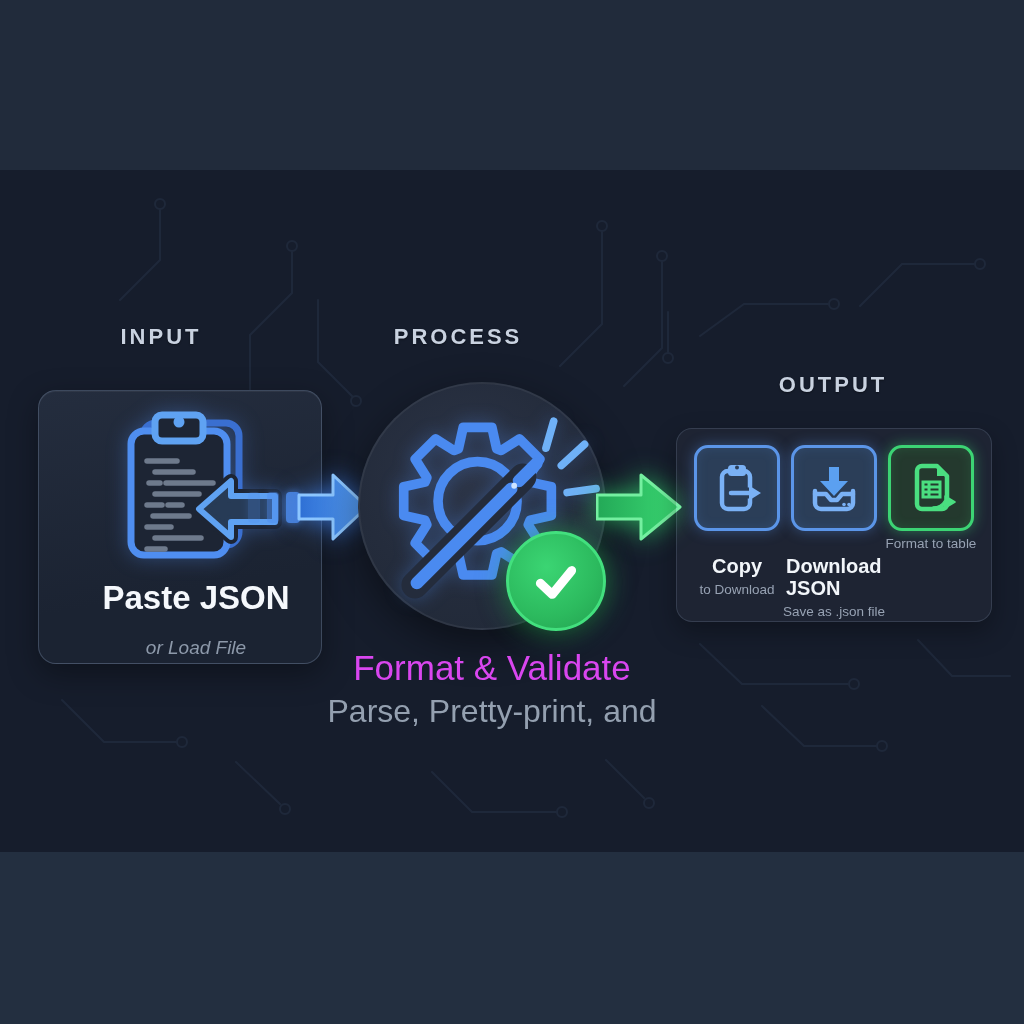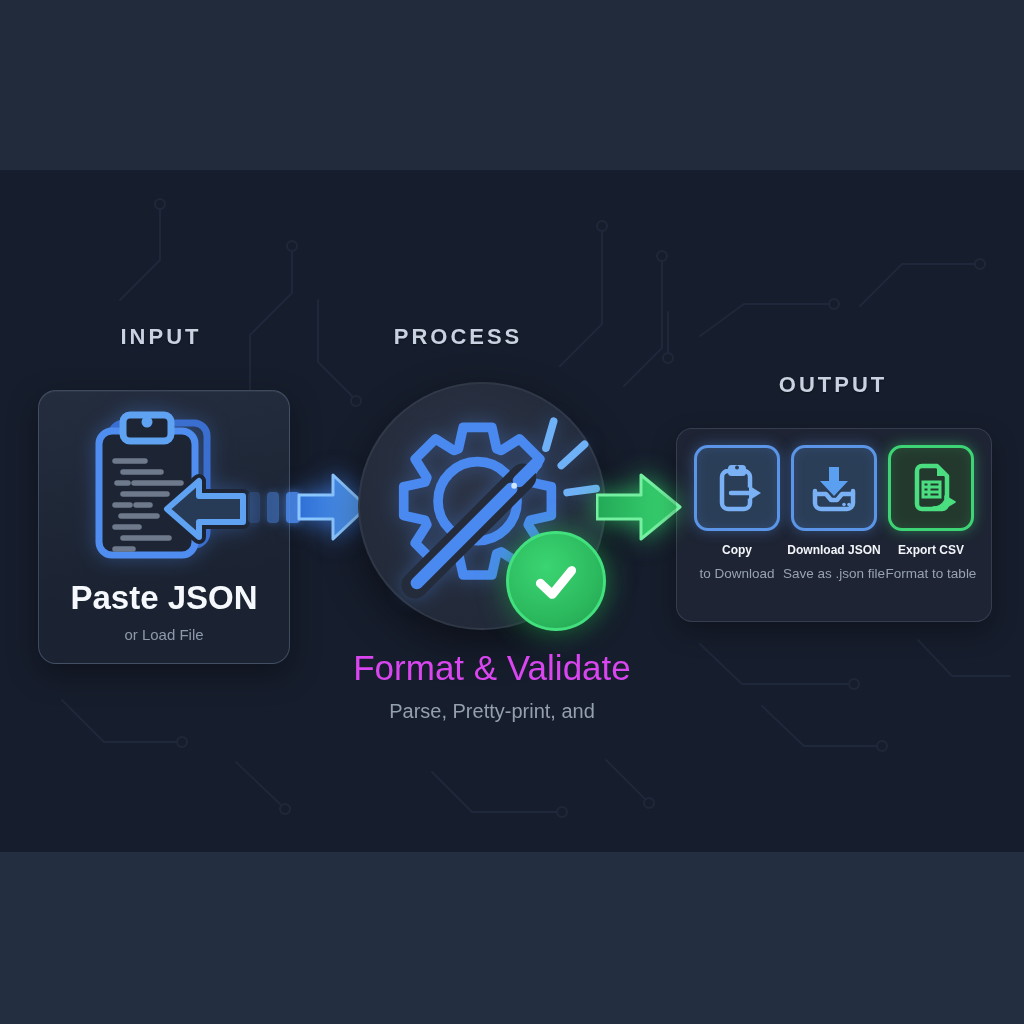--- a/index.html
+++ b/index.html
@@ -20,25 +20,25 @@
     color:#c9d2e0;text-shadow:0 1px 2px rgba(0,0,0,.4);
   }
 
   
   .input-panel{
     position:absolute;left:38px;top:390px;width:250px;height:272px;
     border-radius:18px;
     background:linear-gradient(170deg,#242d3e 0%,#1b2332 70%);
     border:1.5px solid rgba(150,172,205,.28);
     box-shadow:0 10px 30px rgba(0,0,0,.35), inset 0 1px 0 rgba(255,255,255,.05);
-    display:flex;flex-direction:column;align-items:center;
+    display:flex;flex-direction:column;align-items:center;padding-left:32px;
   }
   .input-panel .icon-wrap{margin-top:14px;filter:drop-shadow(0 0 10px rgba(80,140,240,.35));}
   .input-title{margin-top:10px;font-size:33px;font-weight:bold;color:#f5f8fc;}
-  .input-subtitle{margin-top:9px;font-size:15px;color:#8d99aa;}
+  .input-subtitle{margin-top:20px;font-size:19px;color:#8d99aa;font-style:italic;}
 
   
   .dashes{position:absolute;left:248px;top:492px;display:flex;gap:7px;align-items:center;}
   .dash{width:12px;height:31px;border-radius:4px;background:#4f8ef0;box-shadow:0 0 8px rgba(79,142,240,.8);}
   .dash.d1{opacity:.25;}
   .dash.d2{opacity:.5;}
   .dash.d3{opacity:.85;width:14px;}
   .arrow-blue{position:absolute;left:296px;top:466px;filter:drop-shadow(0 0 12px rgba(66,133,244,.75));}
   .arrow-green{position:absolute;left:596px;top:468px;filter:drop-shadow(0 0 13px rgba(48,205,105,.75));}
 
@@ -52,38 +52,38 @@
   .process-circle .gear-wrap{position:absolute;left:16px;top:16px;filter:drop-shadow(0 0 9px rgba(80,140,240,.35));}
   .check-badge{
     position:absolute;left:506px;top:531px;width:94px;height:94px;border-radius:50%;
     background:radial-gradient(circle at 40% 35%,#3bd573 0%,#2cba5e 60%,#23a050 100%);
     border:3px solid #43e07e;
     box-shadow:0 0 28px rgba(52,211,110,.55), 0 6px 16px rgba(0,0,0,.35);
     display:flex;align-items:center;justify-content:center;
   }
   .process-text{position:absolute;left:322px;top:648px;width:340px;text-align:center;}
   .process-title{font-size:35px;font-weight:normal;color:#d946ef;}
-  .process-sub{margin-top:9px;font-size:20px;line-height:28px;color:#94a0b0;}
+  .process-sub{margin-top:9px;font-size:32px;line-height:28px;color:#94a0b0;}
 
   
   .output-panel{
     position:absolute;left:676px;top:428px;width:316px;height:194px;
     border-radius:16px;background:rgba(255,255,255,.035);
     border:1.5px solid rgba(160,180,210,.18);
     box-shadow:0 10px 26px rgba(0,0,0,.3);
     display:flex;justify-content:space-between;padding:16px 12px 0 12px;box-sizing:border-box;
   }
   .out-col{width:96px;display:flex;flex-direction:column;align-items:center;}
   .out-btn{
     width:86px;height:86px;border-radius:14px;box-sizing:border-box;
     display:flex;align-items:center;justify-content:center;cursor:pointer;
   }
   .out-btn.blue{background:#2b3e58;border:3px solid #5b95e8;box-shadow:0 0 14px rgba(88,148,235,.4), inset 0 0 12px rgba(88,148,235,.15);}
   .out-btn.green{background:#24392e;border:3px solid #3cd474;box-shadow:0 0 14px rgba(62,214,118,.45), inset 0 0 12px rgba(62,214,118,.15);}
-  .out-label{margin-top:8px;font-size:12px;line-height:22px;font-weight:bold;color:#f2f6fa;text-align:left;}
+  .out-label{margin-top:24px;font-size:20px;line-height:22px;font-weight:bold;color:#f2f6fa;text-align:left;}
   .out-sublabel{margin-top:5px;font-size:13.5px;color:#97a2b3;text-align:center;white-space:nowrap;}
 </style>
 </head>
 <body>
 
 <div class="canvas">
 
   <div class="band top"></div>
   <div class="band bottom"></div>
 
@@ -255,18 +255,17 @@
           <polygon points="34,6 44,16 34,16" fill="#4ade80"></polygon>
           <g stroke="#4ade80" stroke-width="3">
             <rect x="20" y="22" width="17" height="15" fill="none"></rect>
             <line x1="20" y1="27" x2="37" y2="27"></line>
             <line x1="20" y1="32" x2="37" y2="32"></line>
             <line x1="26" y1="22" x2="26" y2="37"></line>
           </g>
           <path d="M30 47 Q38 47 42 40 L42 36 L52 42 L42 48 L42 45 Q36 50 30 47 Z" fill="#4ade80" stroke="#4ade80" stroke-width="1.5" stroke-linejoin="round"></path>
         </svg>
       </div>
-      <div class="out-label">Export CSV</div>
       <div class="out-sublabel">Format to table</div>
     </div>
 
   </div>
 </div>
 
 </body></html>

